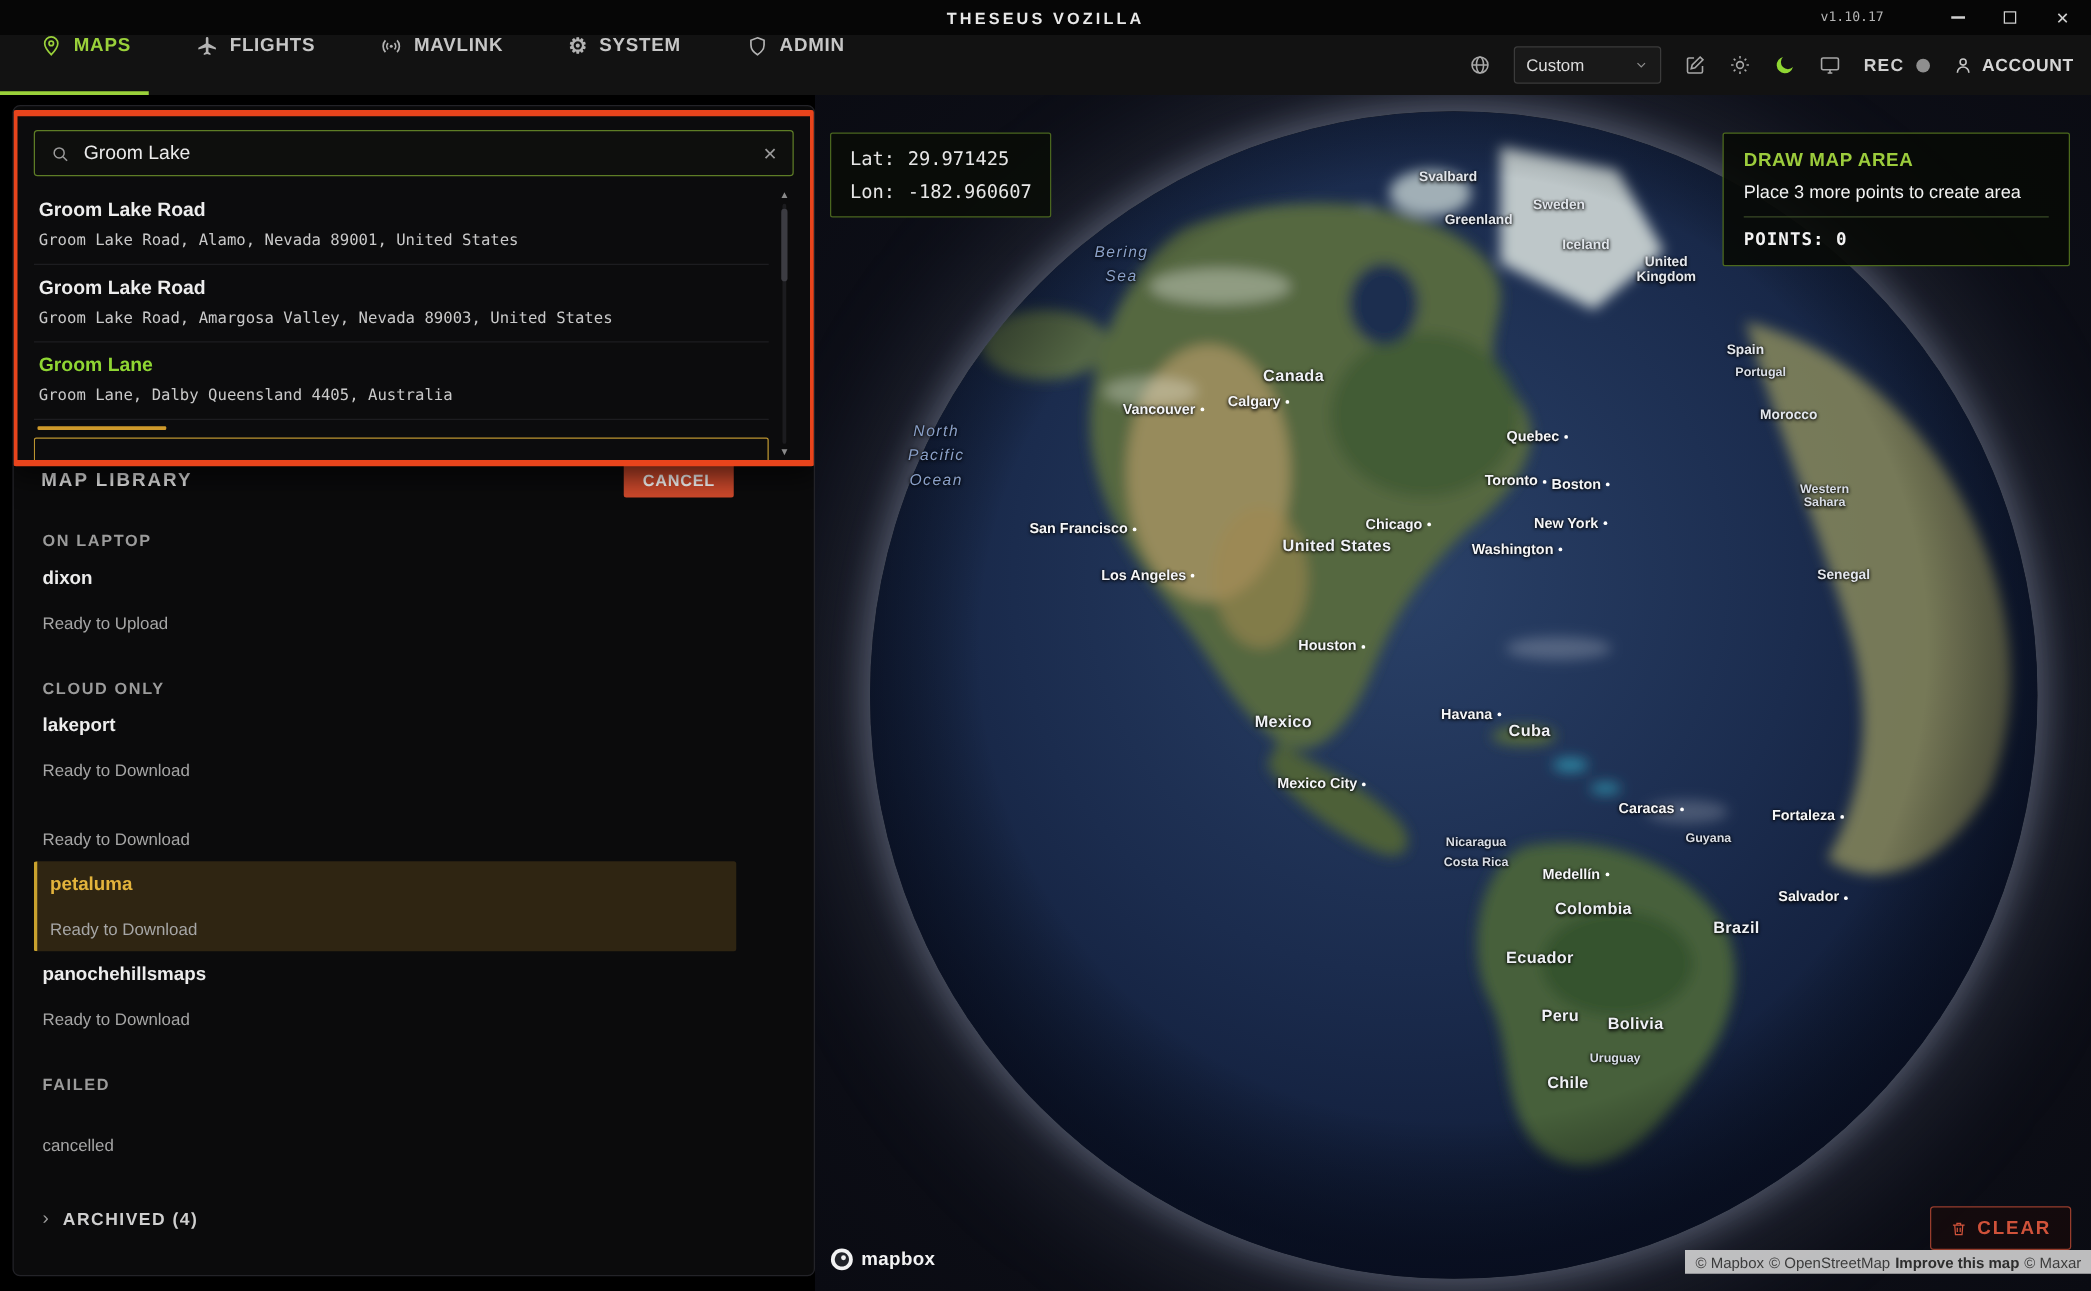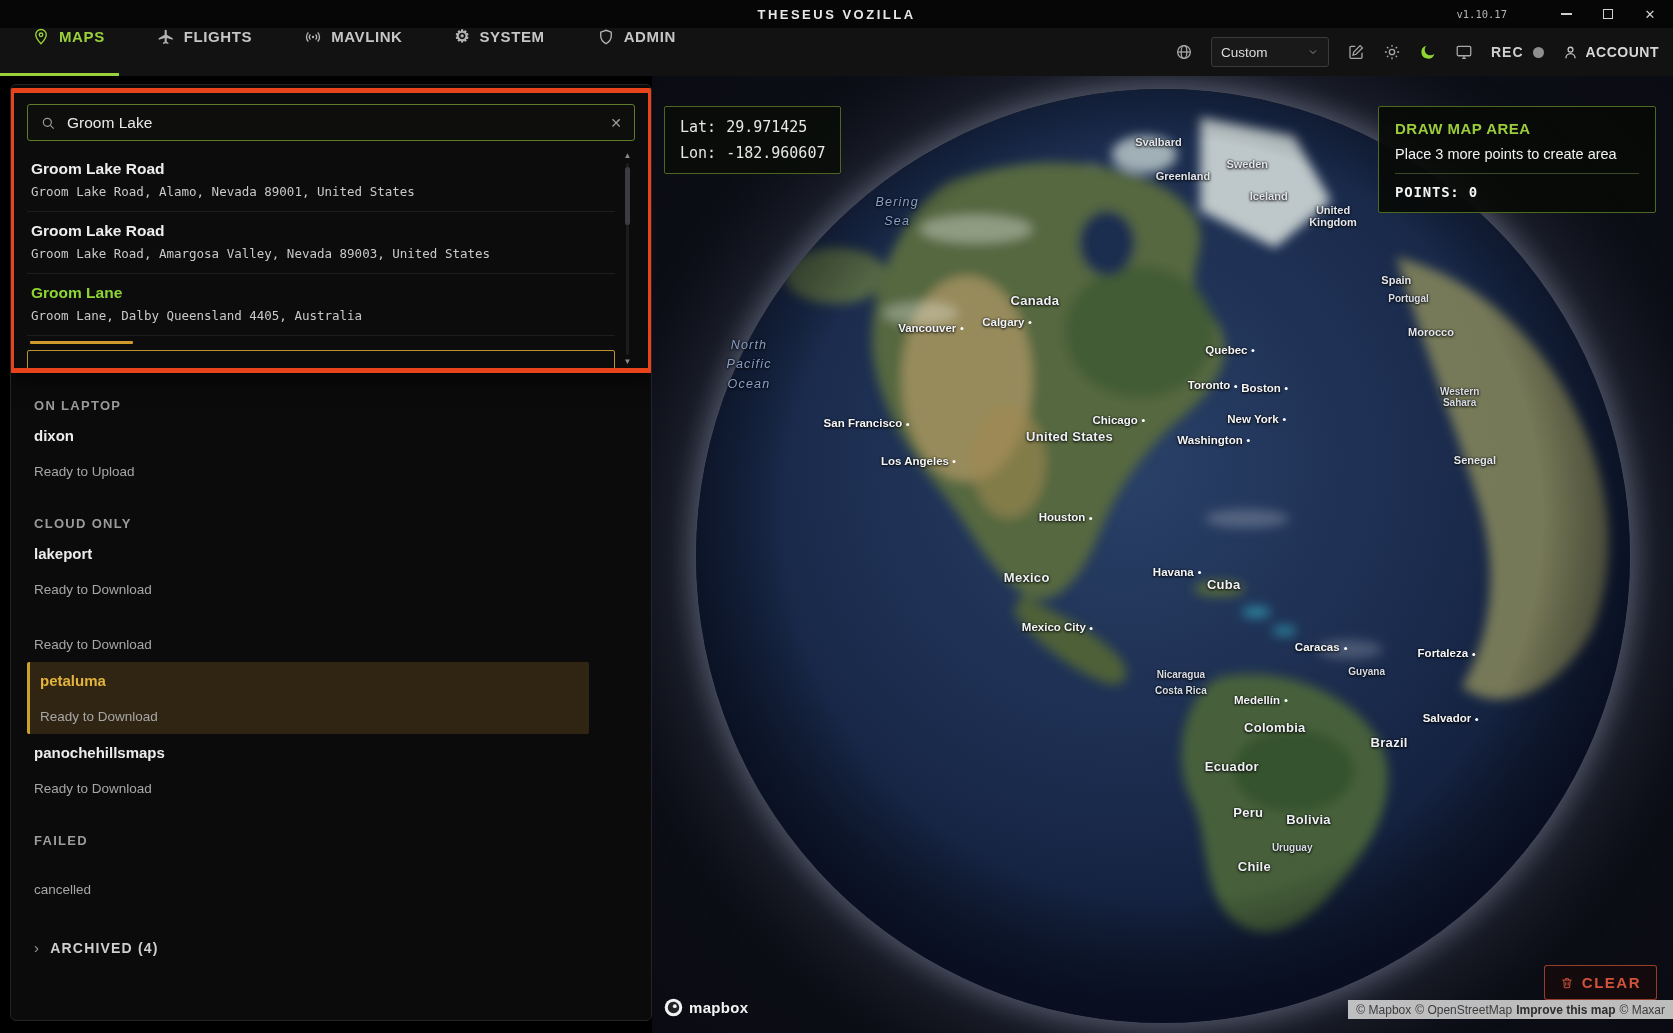--- a/index.html
+++ b/index.html
@@ -246,20 +246,24 @@
             <span class="arr">▲</span>
             <span class="track">
                 <span class="thumb"></span>
               </span>
             <span class="arr">▼</span>
           </div>
         </div>
       </div>
 
       <div class="lib">
+        <div class="lib-head">
+          <span class="lib-title">MAP LIBRARY</span>
+          <button class="cancel-btn">CANCEL</button>
+        </div>
 
         <div class="sec-head">ON LAPTOP</div>
         <div class="lib-item">
           <div class="i-name">dixon</div>
           <div class="i-status">Ready to Upload</div>
         </div>
 
         <div class="sec-head">CLOUD ONLY</div>
         <div class="lib-item">
           <div class="i-name">lakeport</div>

